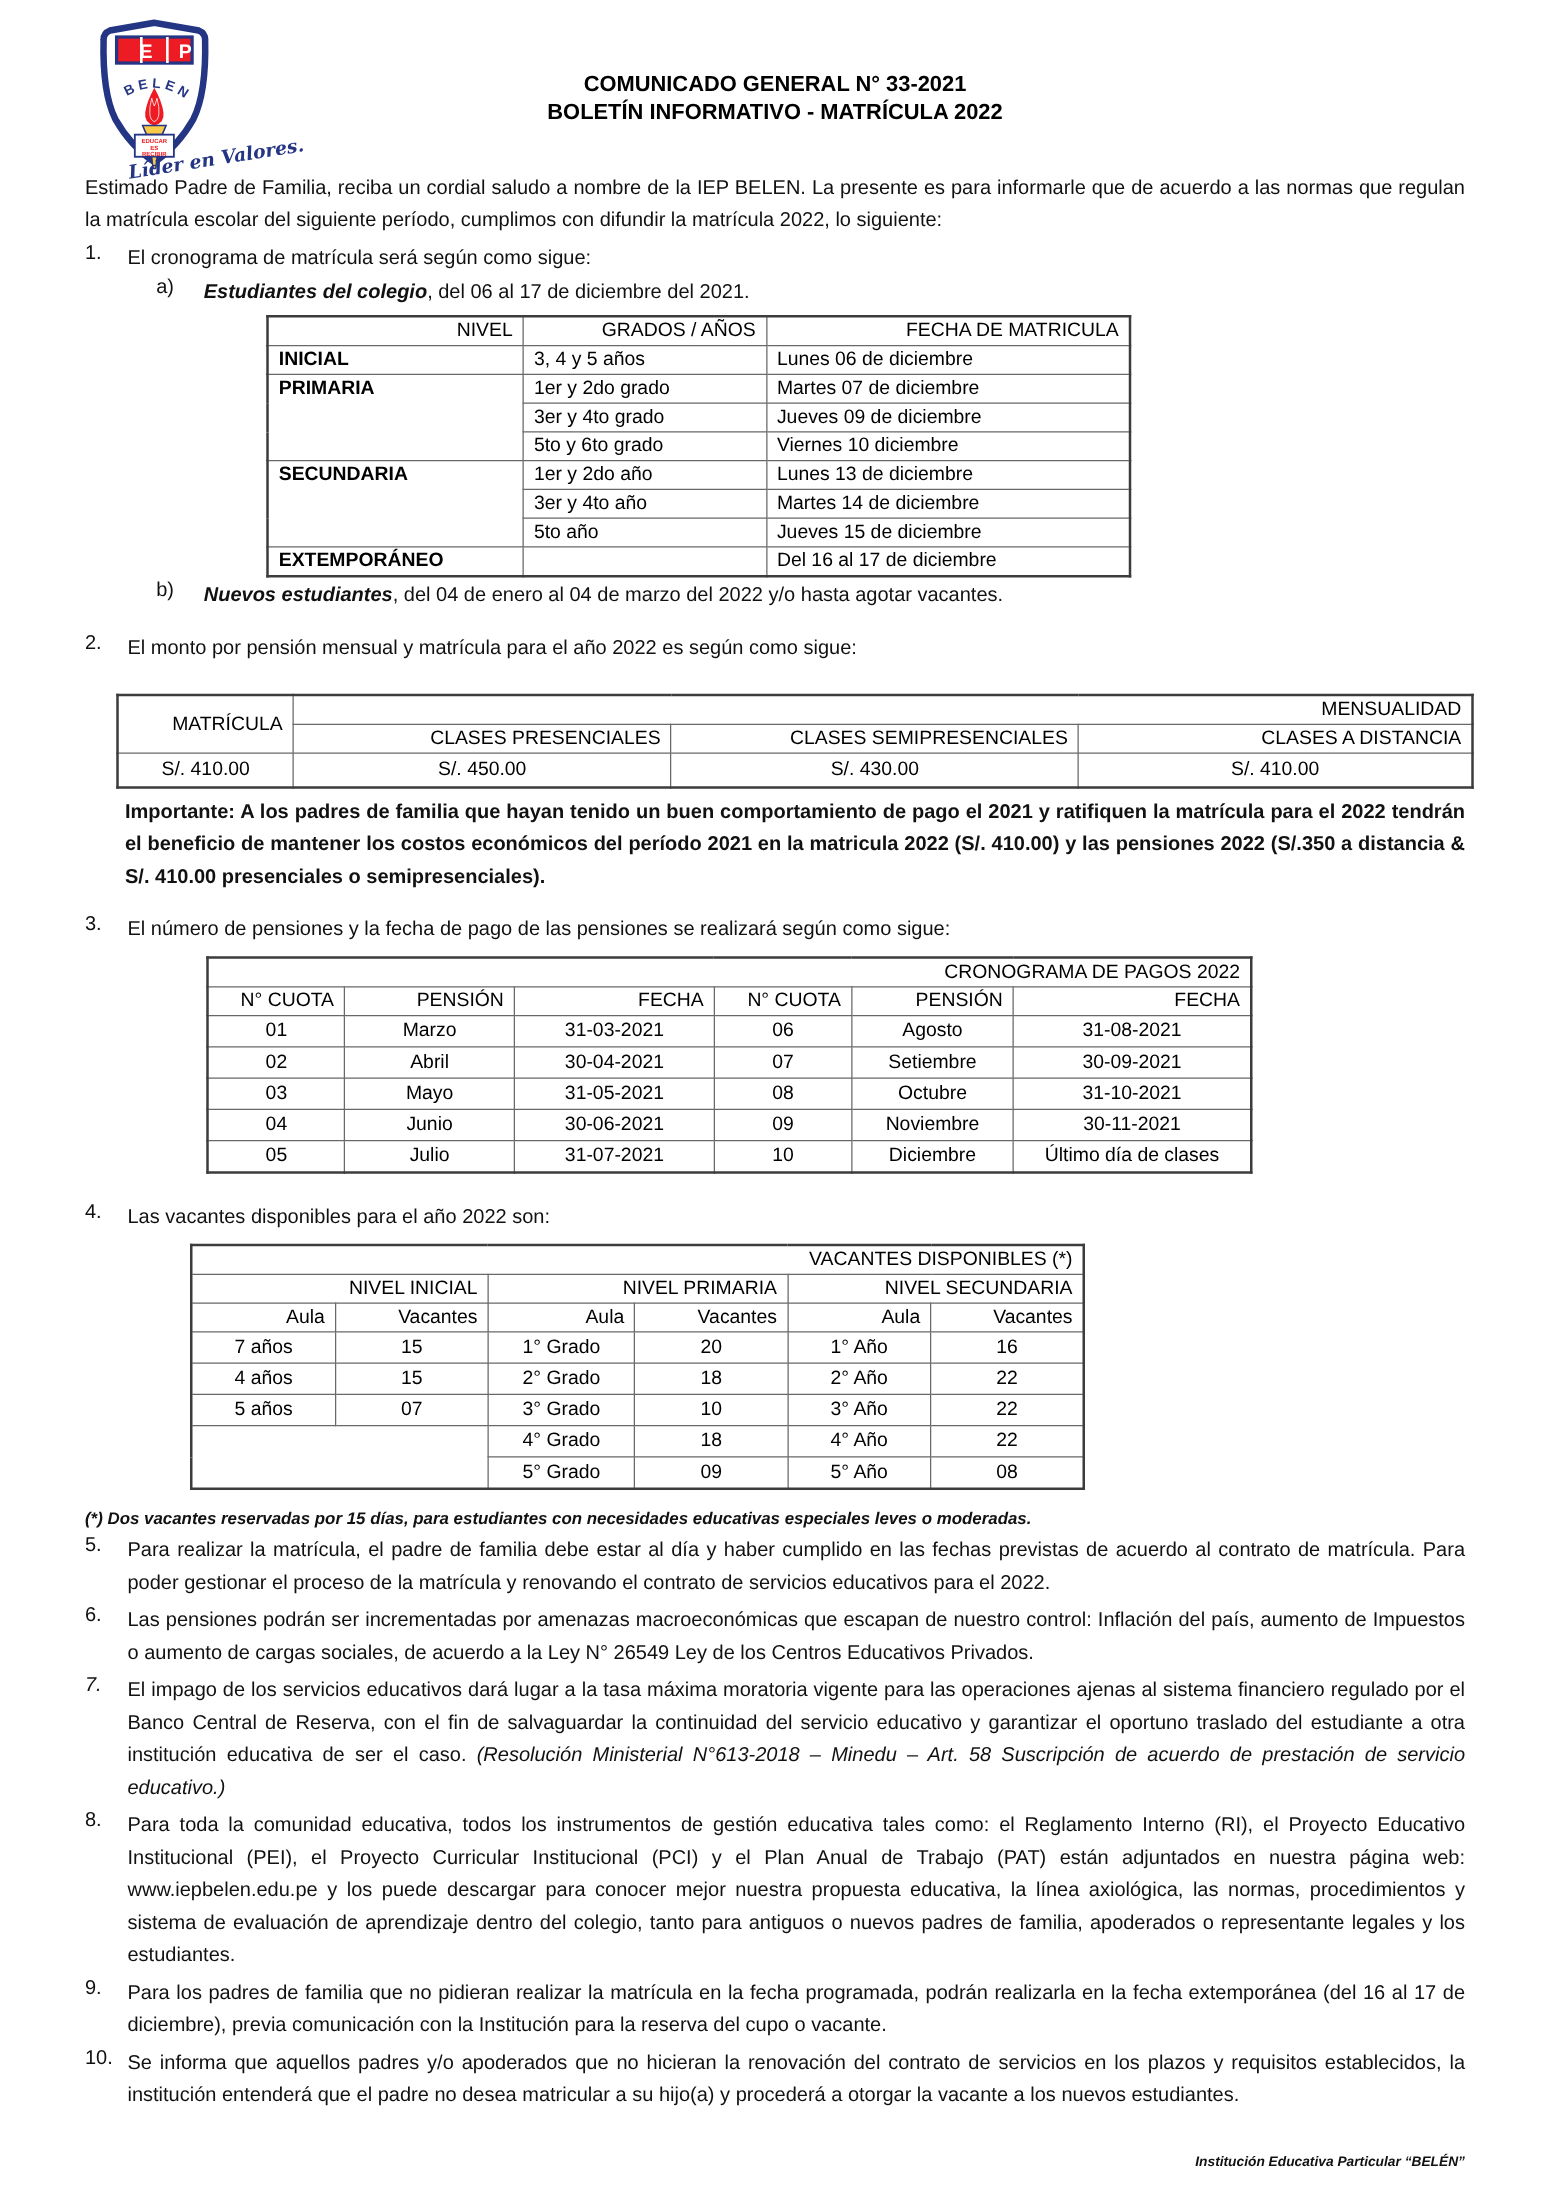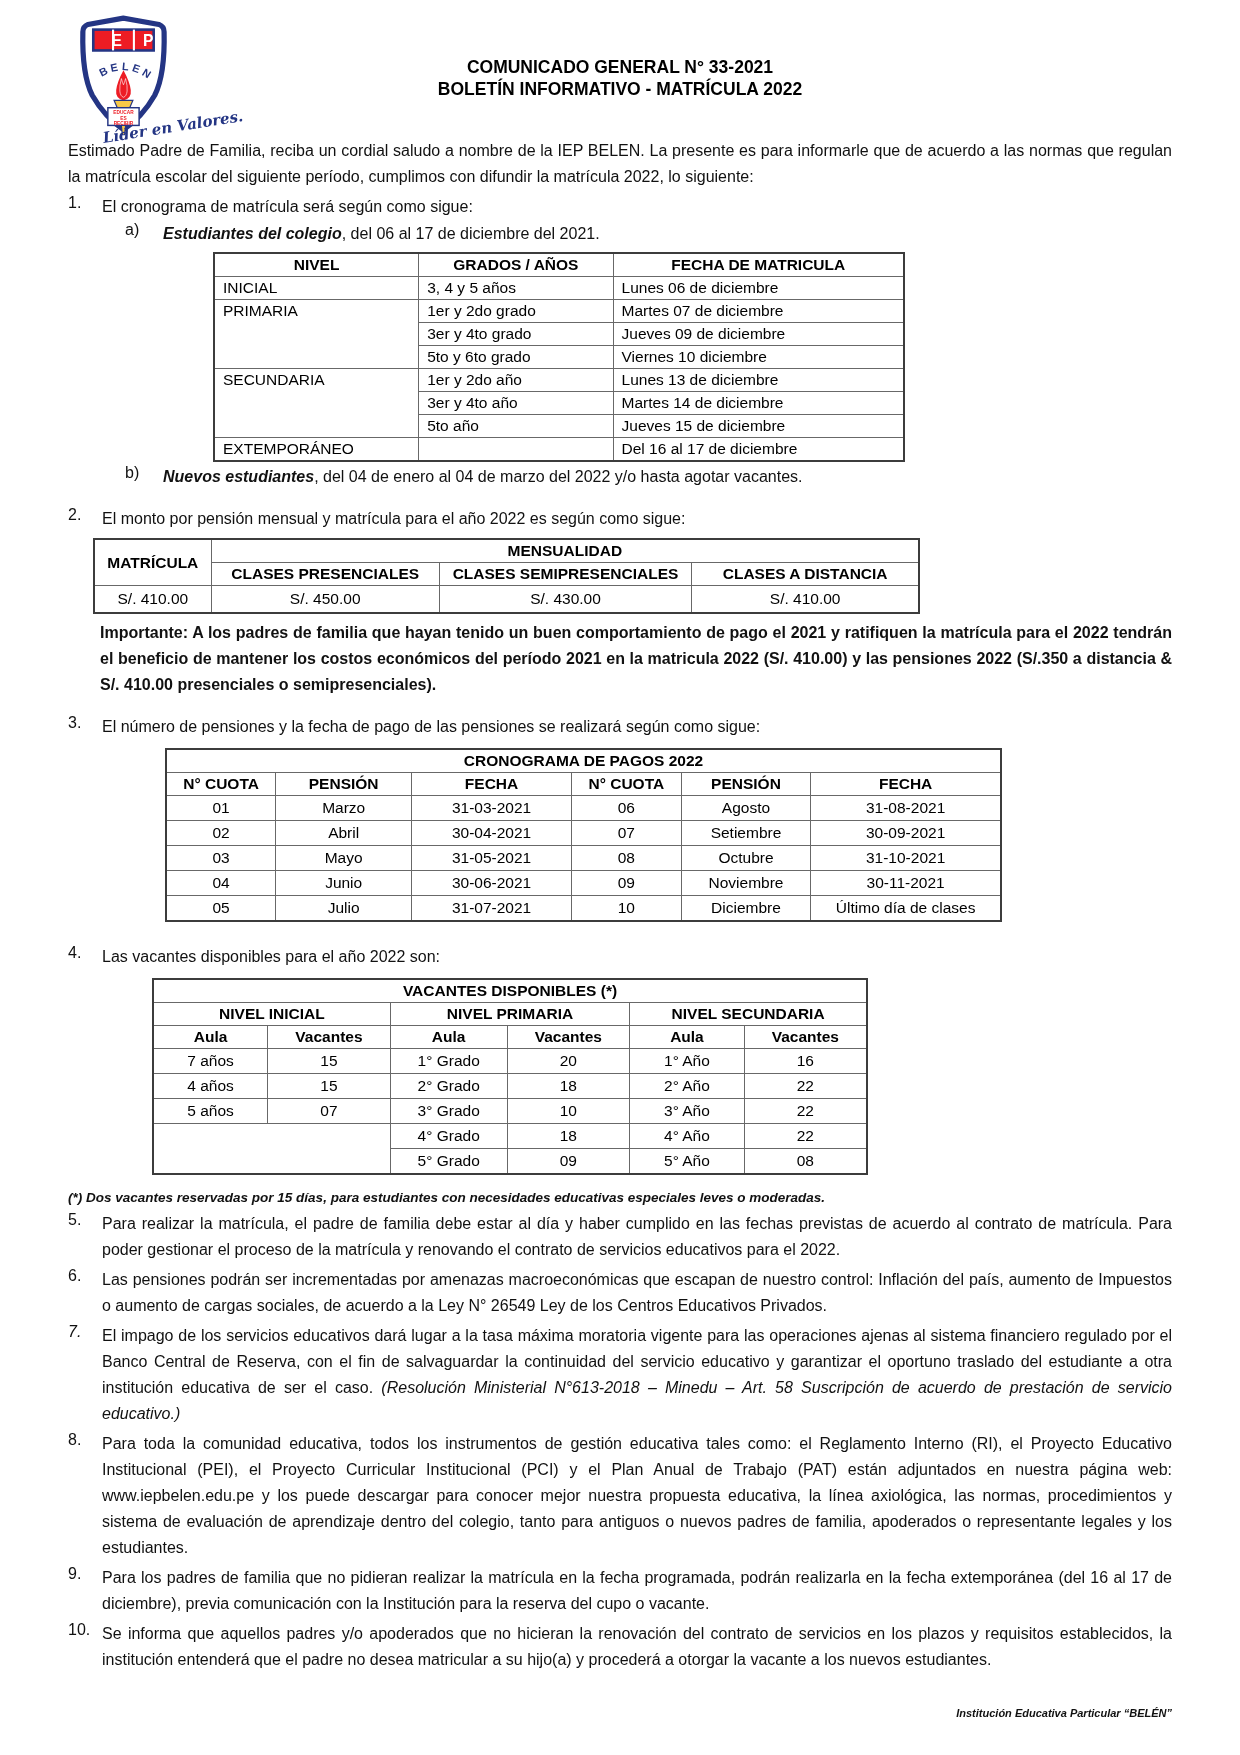--- a/index.html
+++ b/index.html
@@ -21,27 +21,27 @@
   .li{display:flex;margin-top:4px;}
   .num{flex:0 0 34px;}
   .li-body{flex:1;text-align:justify;line-height:26px;}
   .sub{display:flex;margin-left:57px;margin-top:1px;}
   .sub .marker{flex:0 0 38px;}
   .bi{font-weight:bold;font-style:italic;}
   .important{margin:6px 0 0 32px;font-weight:bold;text-align:justify;line-height:26px;}
   
   table{border-collapse:collapse;font-size:15.5px;color:#000;}
   td,th{border:1px solid #686868;padding:1px 8px;line-height:20px;vertical-align:middle;}
-  th{font-weight:bold;text-align:center;}
+  th{font-weight:normal;text-align:right;}
   table.t{border:2px solid #3c3c3c;}
   .t1{margin:5px 0 2px 145px;width:692px;}
   .t1 col.c1{width:205px}.t1 col.c2{width:195px}.t1 col.c3{width:292px}
   .t1 td{text-align:left;}
-  .t1 td.lvl{font-weight:normal;vertical-align:top;}
-  .t2{margin:6px 0 4px 25px;width:827px;}
+  .t1 td.lvl{font-weight:bold;vertical-align:top;}
+  .t2{margin:23px 0 4px 25px;width:1086px;}
   .t2 col.c1{width:120px}.t2 col.c2{width:258px}.t2 col.c3{width:278px}.t2 col.c4{width:269px}
   .t2 td{text-align:center;padding:3px 8px;}
   .t3{margin:8px 0 4px 97px;width:837px;}
   .t3 col.c1{width:105px}.t3 col.c2{width:130px}.t3 col.c3{width:153px}
   .t3 col.c4{width:105px}.t3 col.c5{width:110px}.t3 col.c6{width:182px}
   .t3 td{text-align:center;padding:2px 24px;}
   .t4{margin:8px 0 4px 84px;width:716px;}
   .t4 col{width:135px}
   .t4 td{text-align:center;padding:2px 8px;}
   td.blank{border:none;background:#fff;}

